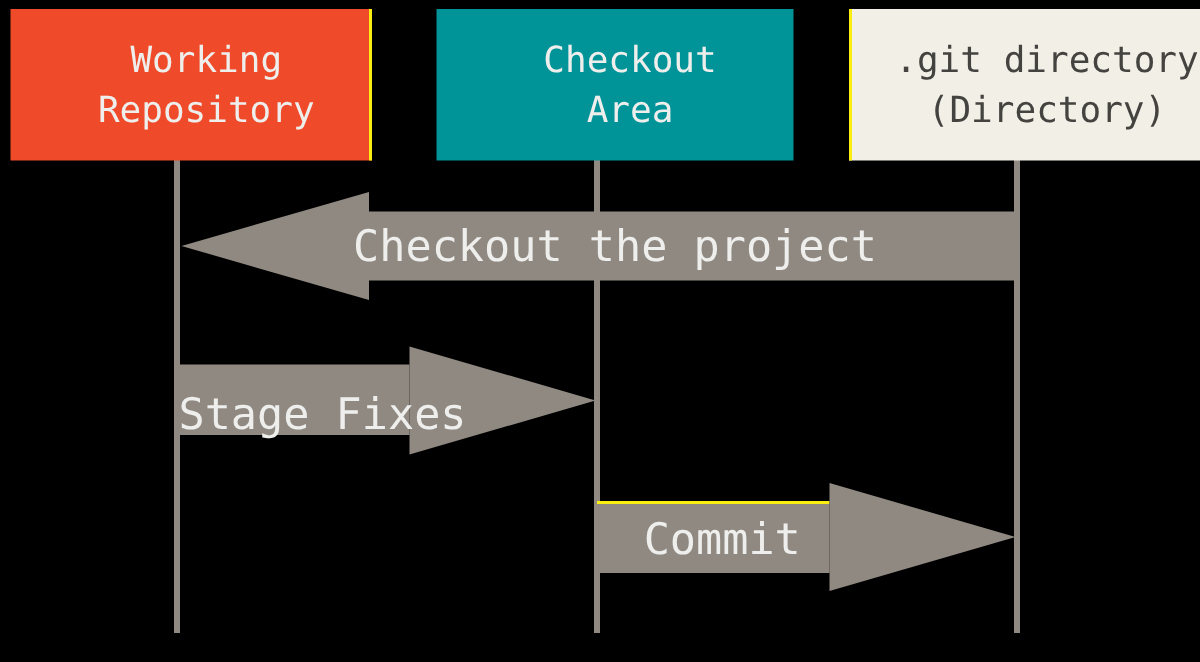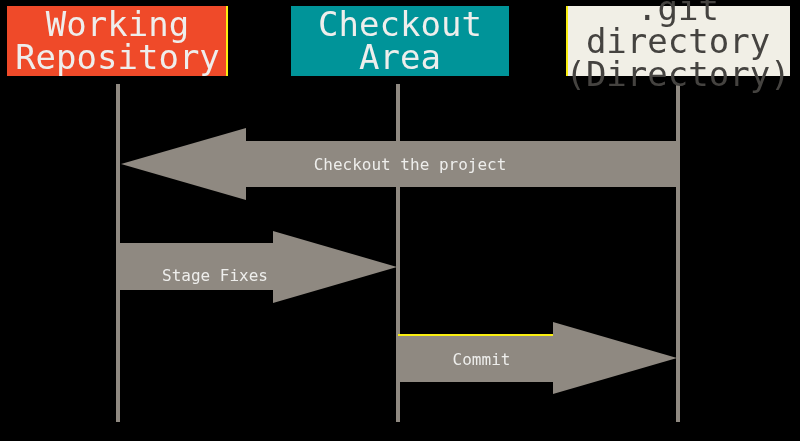--- a/index.html
+++ b/index.html
@@ -12,29 +12,30 @@
     width: 800px;
     height: 441px;
     background: var(--bg, #000);
     overflow: hidden;
     font-family: "DejaVu Sans Mono", "Liberation Mono", monospace;
   }
   
   .box {
     position: absolute;
     top: 6px;
-    height: 70px;
+    height: 101px;
     display: flex;
     flex-direction: column;
     align-items: center;
     justify-content: center;
-    font-size: 34px;
+    font-size: 24px;
     line-height: 33px;
     text-align: center;
     z-index: 3;
+    padding-left: 20px;
   }
   .box-wd   { left: 7px;   width: 221px; background: var(--orange); color: var(--light_text); }
   .box-sa   { left: 291px; width: 218px; background: var(--teal);   color: var(--light_text); }
   .box-git  { left: 566px; width: 224px; background: var(--cream);  color: var(--dark_text); }
   .edge-strip {
     position: absolute;
     top: 0;
     width: 2px;
     height: 100%;
     background: var(--yellow);
@@ -74,21 +75,21 @@
     border-top: 36px solid transparent;
     border-bottom: 36px solid transparent;
     border-left: 124px solid var(--gray);
   }
   .arrow-label {
     position: absolute;
     display: flex;
     align-items: center;
     justify-content: center;
     color: var(--light_text);
-    font-size: 16px;
+    font-size: 29px;
     white-space: nowrap;
     z-index: 4;
   }
   
   .checkout-shaft { left: 245px; top: 141px; width: 432px; height: 46px; }
   .checkout-head  { left: 121px; top: 128px; }
   .checkout-label { left: 121px; top: 141px; width: 556px; height: 46px; padding-left: 22px; box-sizing: border-box; }
   
   .stage-shaft { left: 119px; top: 243px; width: 154px; height: 47px; }
   .stage-head  { left: 273px; top: 231px; }

